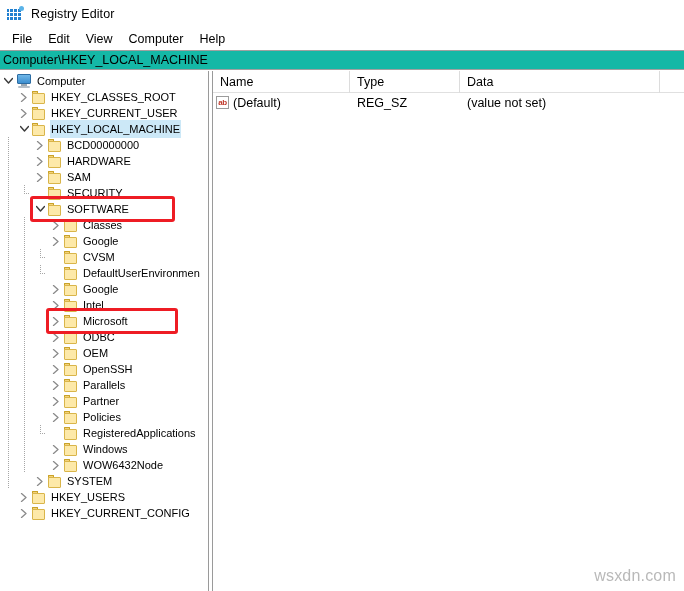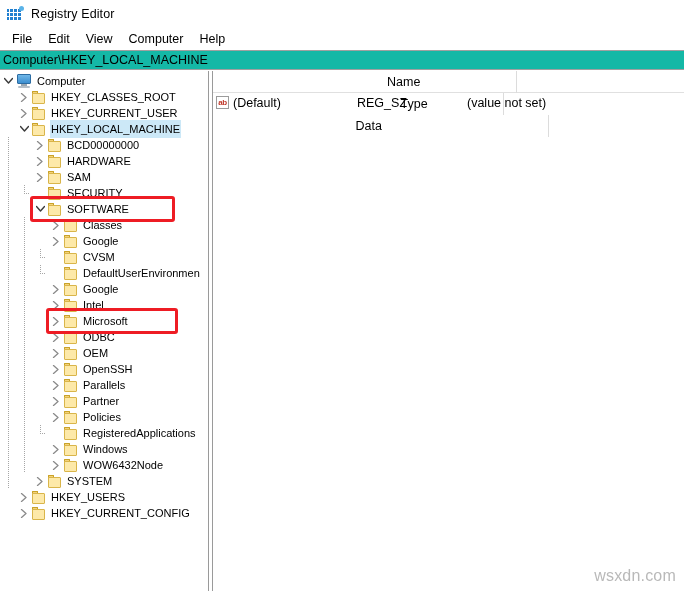--- a/index.html
+++ b/index.html
@@ -161,21 +161,21 @@
   .row.selected .label {
     background: #cce8f7;
     outline: 1px solid #cce8f7;
   }
 
   
   #list-header {
     position: absolute; left: 0; top: 0; width: 100%; height: 22px;
     background: #ffffff;
     border-bottom: 1px solid #e0e0e0;
-    display: flex; align-items: center; flex-direction: column;
+    display: flex; align-items: center;
   }
   .col-head {
     font-size: 12.5px; color: #000000;
     height: 22px; line-height: 22px;
     padding-left: 7px;
     border-right: 1px solid #dcdcdc;
     flex: none;
   }
   .col-head.c-name { width: 137px; }
   .col-head.c-type { width: 110px; }

